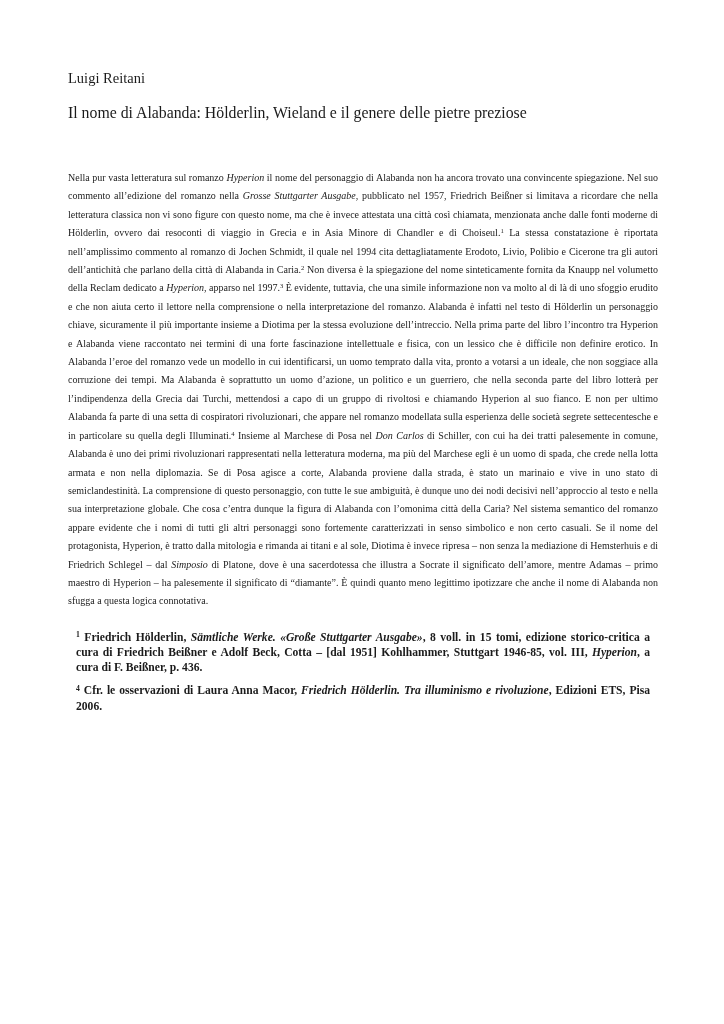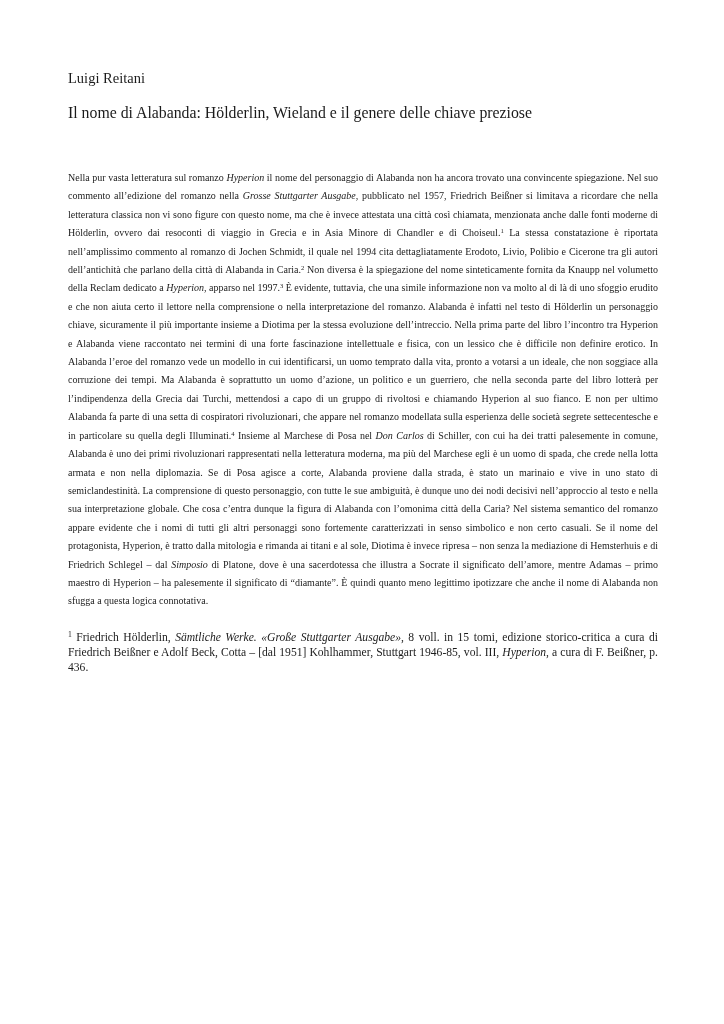--- a/index.html
+++ b/index.html
@@ -34,33 +34,34 @@
     font-size: 10px;
     line-height: 18.4px;
     text-align: justify;
   }
   .footnotes {
     margin-top: 19px;
     font-size: 11.6px;
     line-height: 15.2px;
     text-align: justify;
   }
-  .footnote { margin: 0; }
+  .footnote { margin: 8px; font-weight: bold; }
   em { font-style: italic; }
   sup {
     font-size: 66%;
     line-height: 0;
     vertical-align: baseline;
     position: relative;
     top: -0.45em;
   }
 </style>
 </head>
 <body>
 
 <div class="page">
   <p class="author">Luigi Reitani</p>
-  <h1 class="title">Il nome di Alabanda: Hölderlin, Wieland e il genere delle chiave preziose</h1>
+  <h1 class="title">Il nome di Alabanda: Hölderlin, Wieland e il genere delle pietre preziose</h1>
   <p class="body-text"><span>Nella pur vasta letteratura sul romanzo </span><em>Hyperion</em><span> il nome del personaggio di Alabanda non ha ancora trovato una convincente spiegazione. Nel suo commento all’edizione del romanzo nella </span><em>Grosse Stuttgarter Ausgabe</em><span>, pubblicato nel 1957, Friedrich Beißner si limitava a ricordare che nella letteratura classica non vi sono figure con questo nome, ma che è invece attestata una città così chiamata, menzionata anche dalle fonti moderne di Hölderlin, ovvero dai resoconti di viaggio in Grecia e in Asia Minore di Chandler e di Choiseul.</span><sup>1</sup><span> La stessa constatazione è riportata nell’amplissimo commento al romanzo di Jochen Schmidt, il quale nel 1994 cita dettagliatamente Erodoto, Livio, Polibio e Cicerone tra gli autori dell’antichità che parlano della città di Alabanda in Caria.</span><sup>2</sup><span> Non diversa è la spiegazione del nome sinteticamente fornita da Knaupp nel volumetto della Reclam dedicato a </span><em>Hyperion</em><span>, apparso nel 1997.</span><sup>3</sup><span> È evidente, tuttavia, che una simile informazione non va molto al di là di uno sfoggio erudito e che non aiuta certo il lettore nella comprensione o nella interpretazione del romanzo. Alabanda è infatti nel testo di Hölderlin un personaggio chiave, sicuramente il più importante insieme a Diotima per la stessa evoluzione dell’intreccio. Nella prima parte del libro l’incontro tra Hyperion e Alabanda viene raccontato nei termini di una forte fascinazione intellettuale e fisica, con un lessico che è difficile non definire erotico. In Alabanda l’eroe del romanzo vede un modello in cui identificarsi, un uomo temprato dalla vita, pronto a votarsi a un ideale, che non soggiace alla corruzione dei tempi. Ma Alabanda è soprattutto un uomo d’azione, un politico e un guerriero, che nella seconda parte del libro lotterà per l’indipendenza della Grecia dai Turchi, mettendosi a capo di un gruppo di rivoltosi e chiamando Hyperion al suo fianco. E non per ultimo Alabanda fa parte di una setta di cospiratori rivoluzionari, che appare nel romanzo modellata sulla esperienza delle società segrete settecentesche e in particolare su quella degli Illuminati.</span><sup>4</sup><span> Insieme al Marchese di Posa nel </span><em>Don Carlos</em><span> di Schiller, con cui ha dei tratti palesemente in comune, Alabanda è uno dei primi rivoluzionari rappresentati nella letteratura moderna, ma più del Marchese egli è un uomo di spada, che crede nella lotta armata e non nella diplomazia. Se di Posa agisce a corte, Alabanda proviene dalla strada, è stato un marinaio e vive in uno stato di semiclandestinità. La comprensione di questo personaggio, con tutte le sue ambiguità, è dunque uno dei nodi decisivi nell’approccio al testo e nella sua interpretazione globale. Che cosa c’entra dunque la figura di Alabanda con l’omonima città della Caria? Nel sistema semantico del romanzo appare evidente che i nomi di tutti gli altri personaggi sono fortemente caratterizzati in senso simbolico e non certo casuali. Se il nome del protagonista, Hyperion, è tratto dalla mitologia e rimanda ai titani e al sole, Diotima è invece ripresa – non senza la mediazione di Hemsterhuis e di Friedrich Schlegel – dal </span><em>Simposio</em><span> di Platone, dove è una sacerdotessa che illustra a Socrate il significato dell’amore, mentre Adamas – primo maestro di Hyperion – ha palesemente il significato di “diamante”. È quindi quanto meno legittimo ipotizzare che anche il nome di Alabanda non sfugga a questa logica connotativa.</span></p>
   <div class="footnotes">
       <p class="footnote"><sup>1</sup><span> Friedrich Hölderlin, </span><em>Sämtliche Werke. «Große Stuttgarter Ausgabe»</em><span>, 8 voll. in 15 tomi, edizione storico-critica a cura di Friedrich Beißner e Adolf Beck, Cotta – [dal 1951] Kohlhammer, Stuttgart 1946-85, vol. III, </span><em>Hyperion</em><span>, a cura di F. Beißner, p. 436.</span></p>
+      <p class="footnote"><sup>4</sup><span> Cfr. le osservazioni di Laura Anna Macor, </span><em>Friedrich Hölderlin. Tra illuminismo e rivoluzione</em><span>, Edizioni ETS, Pisa 2006.</span></p>
     </div>
 </div>
 
 </body></html>

